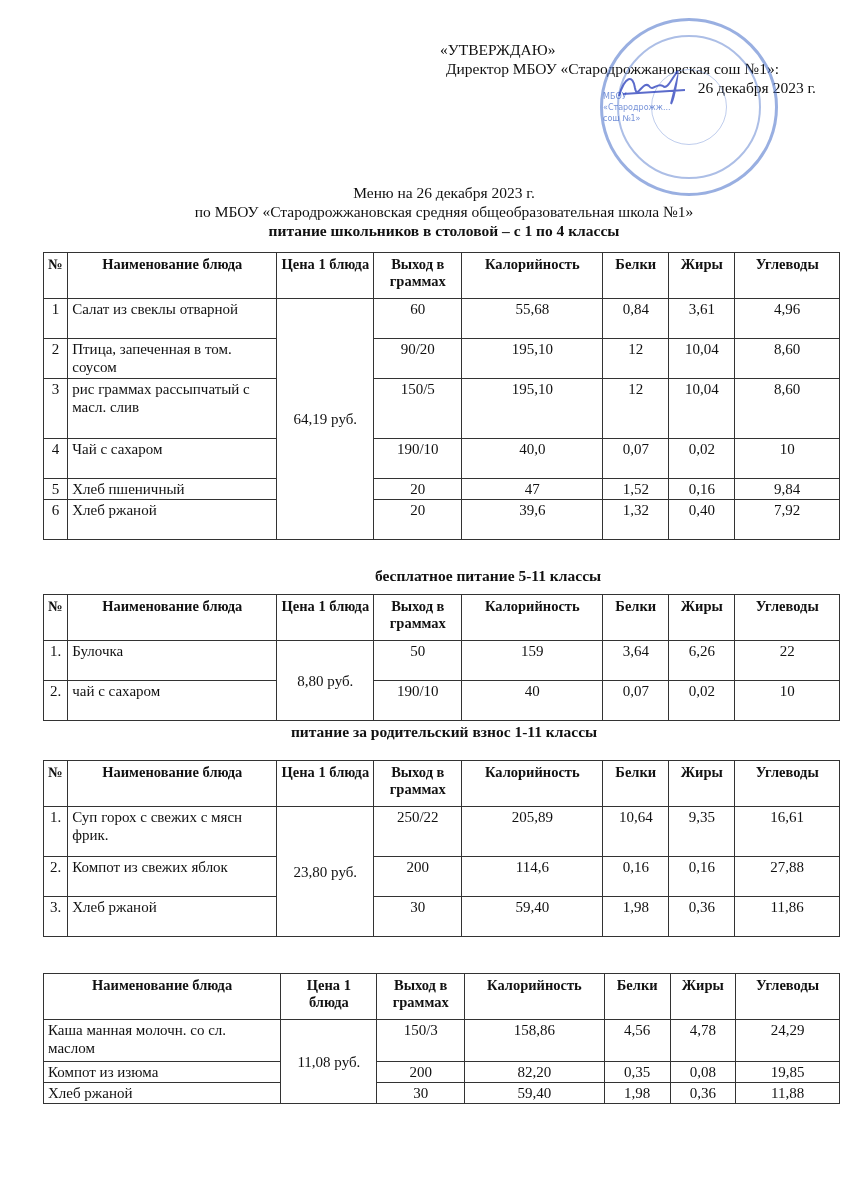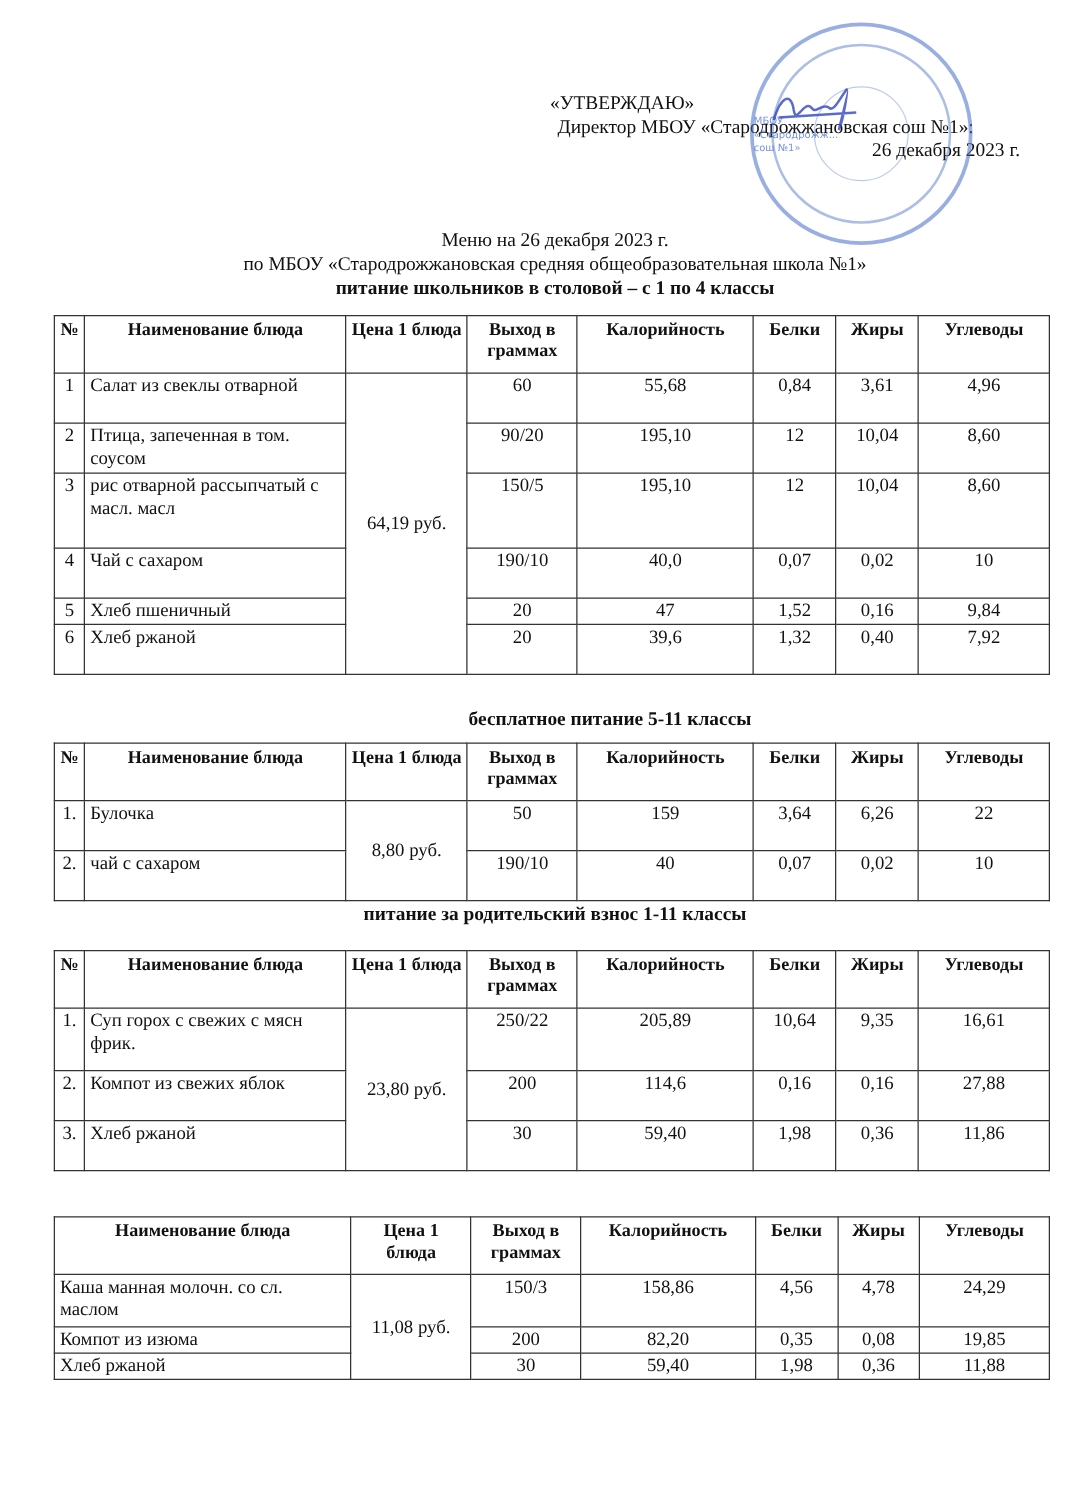--- a/index.html
+++ b/index.html
@@ -2,21 +2,21 @@
 <html><head>
 <meta charset="utf-8">
 <style>
   html, body { margin: 0; padding: 0; background: #ffffff; }
   body {
     width: 864px; height: 1200px; position: relative; overflow: hidden;
     font-family: "Liberation Serif", "DejaVu Serif", serif; color: #111;
   }
   .approve {
     position: absolute; left: 440px; top: 40px; width: 400px;
-    font-size: 15.5px; line-height: 19px; margin-top: 33px;
+    font-size: 15.5px; line-height: 19px;
   }
   .approve .l1 { padding-left: 0; }
   .approve .l2 { padding-left: 6px; }
   .approve .l3 { text-align: right; padding-right: 24px; }
   .approve .l3 .sigline { display: inline-block; width: 100px; border-bottom: 1px solid #222; margin-right: 4px; vertical-align: 3px; }
   .approve .l4 { text-align: right; padding-right: 24px; }
 
   .stamp {
     position: absolute; left: 600px; top: 18px; width: 178px; height: 178px;
     border-radius: 50%; border: 3px solid rgba(70,110,200,0.55);
@@ -128,21 +128,21 @@
       <td class="num">2</td>
       <td class="name">Птица, запеченная в том. соусом</td>
       <td class="val">90/20</td>
       <td class="val">195,10</td>
       <td class="val">12</td>
       <td class="val">10,04</td>
       <td class="val">8,60</td>
     </tr>
     <tr style="height:60px;">
       <td class="num">3</td>
-      <td class="name">рис отварной рассыпчатый с масл. масл</td>
+      <td class="name">рис граммах рассыпчатый с масл. слив</td>
       <td class="val">150/5</td>
       <td class="val">195,10</td>
       <td class="val">12</td>
       <td class="val">10,04</td>
       <td class="val">8,60</td>
     </tr>
     <tr style="height:40px;">
       <td class="num">4</td>
       <td class="name">Чай с сахаром</td>
       <td class="val">190/10</td>

